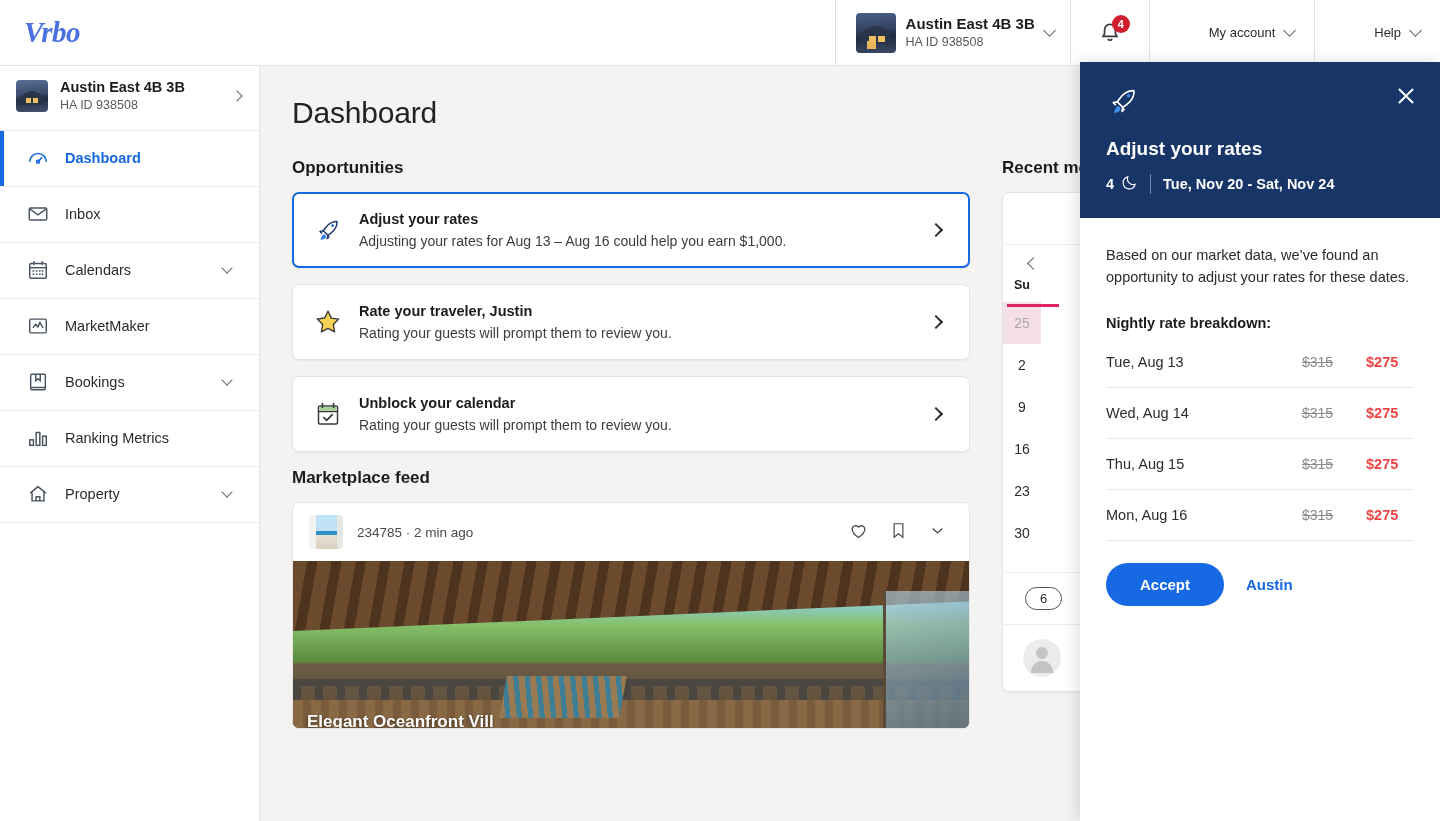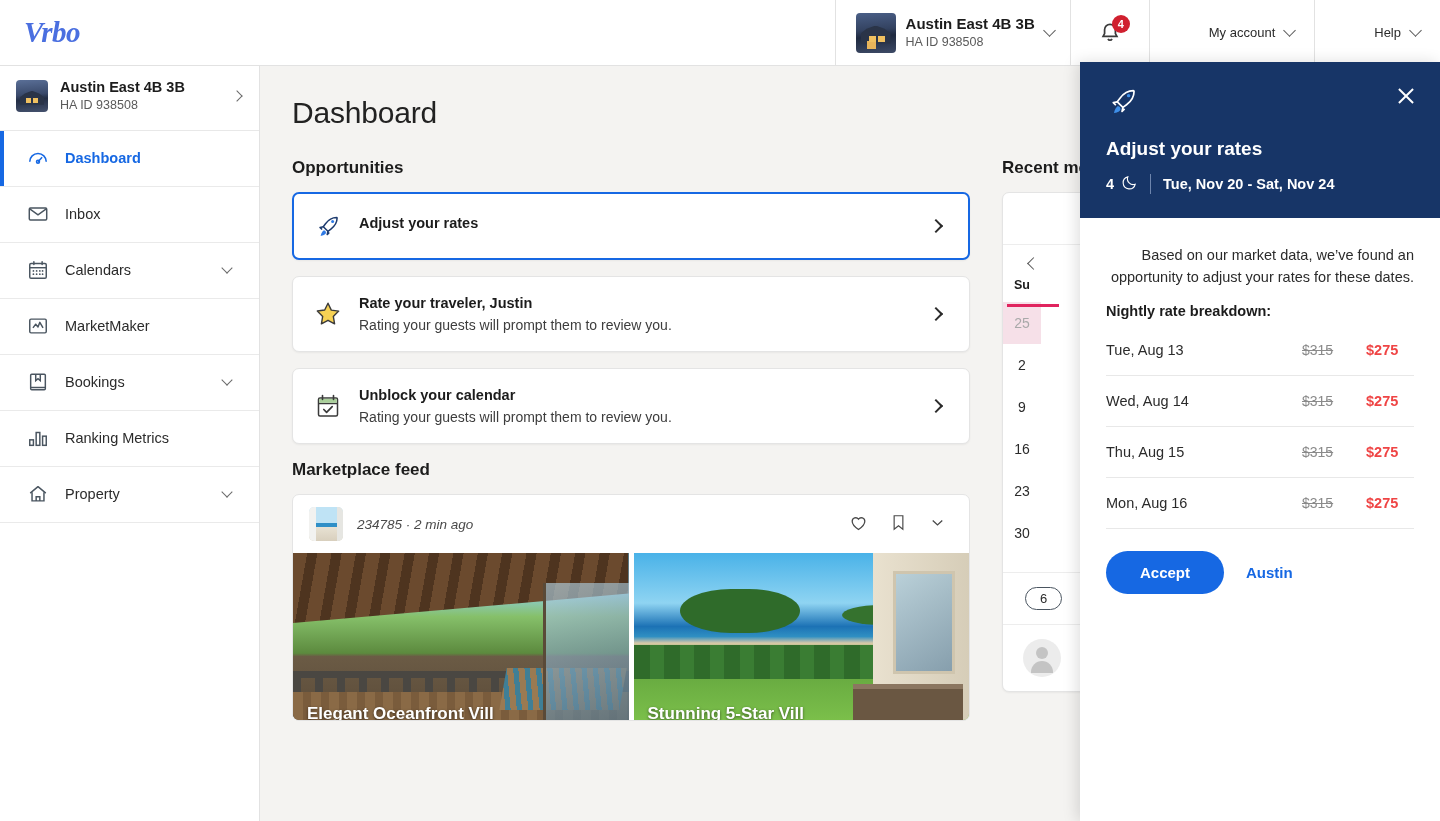--- a/index.html
+++ b/index.html
@@ -119,21 +119,21 @@
   .opp-card.selected { border:2px solid #1668e3; padding:17px 17px 17px 19px; }
   .opp-ico { width:30px; height:30px; flex:none; display:flex; align-items:center; justify-content:center; }
   .opp-body { flex:1; min-width:0; }
   .opp-title { font-size:14.5px; font-weight:600; color:#1c1c1c; margin-bottom:6px; }
   .opp-sub { font-size:14px; color:#3d3d3d; }
   .opp-chev { width:10px; height:10px; border-top:2px solid #2b2b2b; border-right:2px solid #2b2b2b;
     transform: rotate(45deg); flex:none; margin-right:10px; }
 
   .mkt-title { font-size:17px; font-weight:700; margin:14px 0 14px 0; }
   .feed-card { background:#fff; border-radius:7px; border:1px solid #e4e4e4; overflow:hidden; }
-  .feed-head { display:flex; align-items:center; gap:14px; padding:12px 16px;font-style:italic; }
+  .feed-head { display:flex; align-items:center; gap:14px; padding:12px 16px; }
   .feed-thumb { width:34px; height:34px; border-radius:5px; flex:none; overflow:hidden;
     background: linear-gradient(to bottom,#bfe3f5 0%,#bfe3f5 46%,#2f8fc7 46%,#2f8fc7 58%,#e8e2d4 58%,#d8cfbd 100%);
     position:relative; }
   .feed-thumb::before { content:""; position:absolute; left:0; top:0; bottom:0; width:7px; background:#f2f2f0; }
   .feed-thumb::after { content:""; position:absolute; right:0; top:0; bottom:0; width:6px; background:#e6e6e2; }
   .feed-meta { flex:1; font-size:13.5px; color:#4a4a4a; }
   .feed-acts { display:flex; align-items:center; gap:20px; padding-right:6px; }
   .feed-imgs { display:flex; gap:5px; height:167px; }
   .photo { flex:1; position:relative; overflow:hidden; }
   .photo .cap {
@@ -203,21 +203,21 @@
   .panel-close::before, .panel-close::after {
     content:""; position:absolute; left:0; top:9px; width:20px; height:2px; background:#fff;
   }
   .panel-close::before { transform: rotate(45deg); }
   .panel-close::after { transform: rotate(-45deg); }
   .panel-title { color:#fff; font-size:19px; font-weight:700; margin-bottom:14px; }
   .panel-sub { display:flex; align-items:center; gap:12px; color:#fff; font-size:14.5px; font-weight:700; }
   .panel-nights { display:flex; align-items:center; gap:7px; }
   .panel-div { width:1px; height:20px; background:#6e85ad; }
   .panel-body { padding:26px; flex:1; overflow:hidden; }
-  .panel-desc { font-size:14.5px; color:#2b2b2b; line-height:1.55; margin-bottom:14px;text-align:right; }
+  .panel-desc { font-size:14.5px; color:#2b2b2b; line-height:1.55; margin-bottom:26px; }
   .panel-bd-title { font-size:14.5px; font-weight:700; color:#1c1c1c; margin-bottom:6px; }
   .rate-row { display:flex; align-items:center; padding:17px 0; border-bottom:1px solid #e8e8e8; }
   .rate-row:last-of-type { border-bottom:none; }
   .rate-date { flex:1; font-size:14.5px; color:#2b2b2b; }
   .rate-old { font-size:14px; color:#8a8a8a; text-decoration:line-through; width:64px; text-align:left; }
   .rate-new { font-size:14.5px; font-weight:700; color:#ef4444; width:48px; text-align:left; }
   .panel-actions { display:flex; align-items:center; gap:22px; margin-top:22px; }
   .btn-accept {
     background:#1668e3; color:#fff; border:none; border-radius:22px;
     padding:13px 34px; font-size:15px; font-weight:700; cursor:pointer;
@@ -371,20 +371,21 @@
           <span class="opp-ico">
             <svg width="28" height="28" viewBox="0 0 28 28" fill="none">
               <path d="M22.5 5.5c-4.5 0-8 2.2-11 6.2l-2.2 3 4.6 4.6 3-2.2c4-3 6.2-6.5 6.2-11 0-.4-.2-.6-.6-.6z" stroke="#1c3a6e" stroke-width="1.5" stroke-linejoin="round"></path>
               <circle cx="18.6" cy="9.6" r="1.5" fill="#2f7ae5"></circle>
               <path d="M9.4 14.7l-3.4.7 2.1 2.1M13.9 19.2l-.7 3.4 2.1-2.1" stroke="#1c3a6e" stroke-width="1.5" stroke-linejoin="round"></path>
               <path d="M8.6 19.4c-1.6 1.6-1.9 4.6-1.9 4.6s3-0.3 4.6-1.9c.9-.9.9-2.3 0-3.2-.9-.9-2.4-.4-2.7.5z" fill="#2f7ae5"></path>
             </svg>
           </span>
           <div class="opp-body">
             <div class="opp-title">Adjust your rates</div>
+            <div class="opp-sub">Adjusting your rates for Aug 13 – Aug 16 could help you earn $1,000.</div>
           </div>
           <span class="opp-chev"></span>
         </div>
 
         <div class="opp-card">
           <span class="opp-ico">
             <svg width="28" height="28" viewBox="0 0 28 28">
               <path d="M14 3.2l3.3 6.9 7.4 1-5.4 5.3 1.3 7.4L14 20.3l-6.6 3.5 1.3-7.4L3.3 11l7.4-1z" fill="#f6d154" stroke="#3a3a3a" stroke-width="1.4" stroke-linejoin="round"></path>
             </svg>
           </span>
@@ -439,28 +440,20 @@
           <div class="feed-imgs">
             <div class="photo ph1">
               <div class="roof"></div>
               <div class="railbar"></div>
               <div class="rail"></div>
               <div class="deck"></div>
               <div class="chair"></div>
               <div class="glass"></div>
               <div class="cap">Elegant Oceanfront Vill</div>
             </div>
-            <div class="photo ph2">
-              <div class="tree"></div>
-              <div class="hedge"></div>
-              <div class="wall"></div>
-              <div class="door"></div>
-              <div class="sofa"></div>
-              <div class="cap">Stunning 5-Star Vill</div>
-            </div>
           </div>
         </div>
       </div>
 
       <div class="col-right">
         <div class="recent-title">Recent mes</div>
 
         <div class="cal-card">
           <div class="cal-head">Reserva</div>
           <div class="cal-nav">

